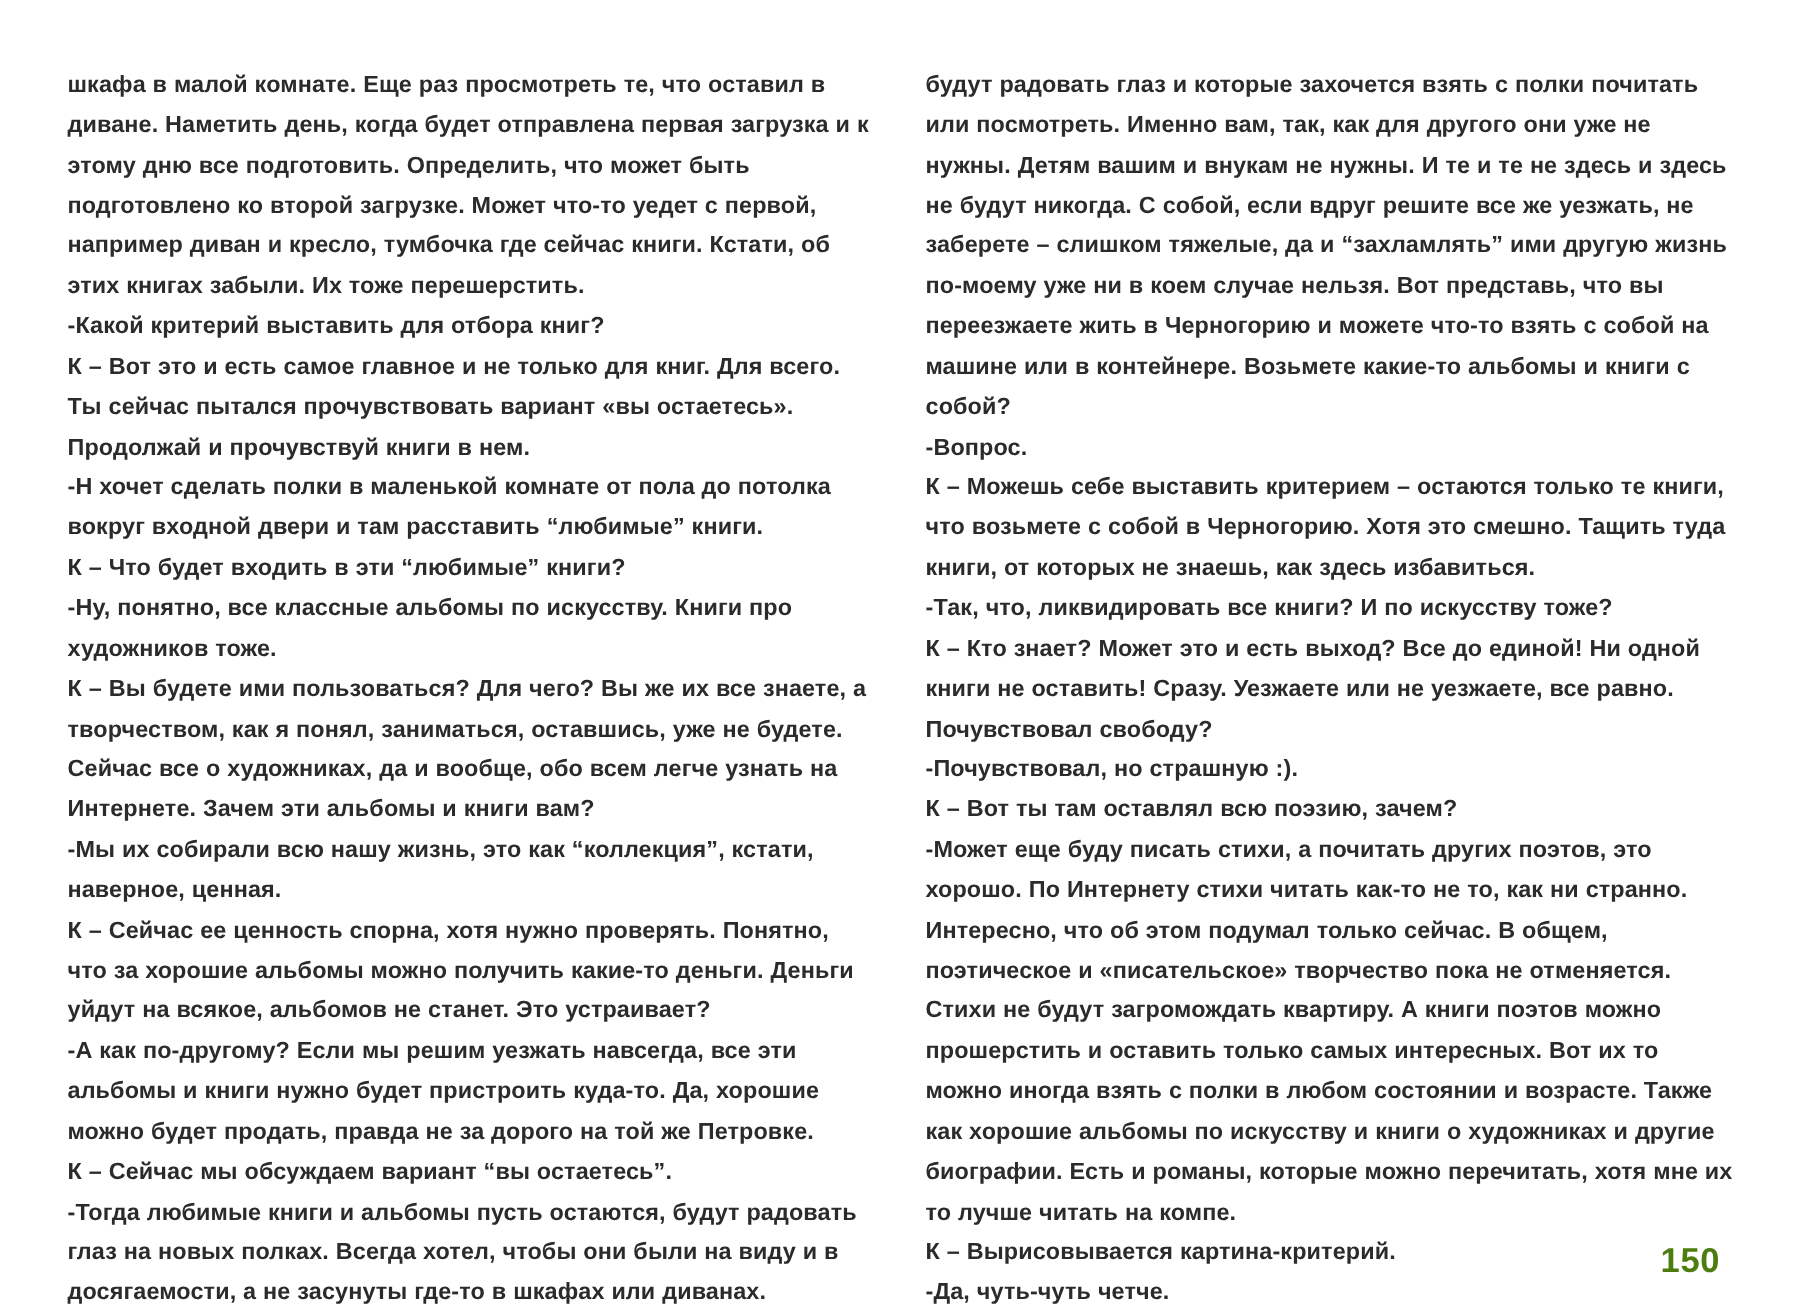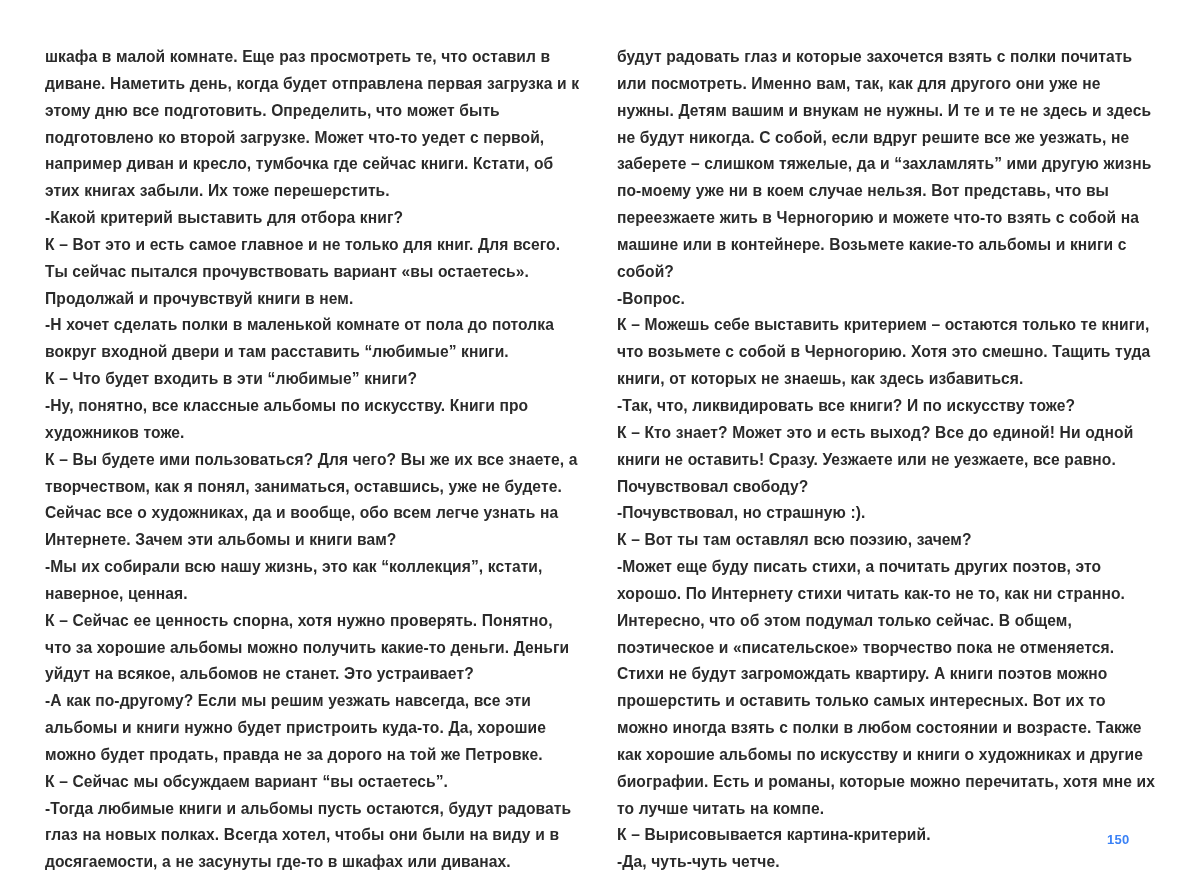--- a/index.html
+++ b/index.html
@@ -46,23 +46,23 @@
     text-align: left;
     letter-spacing: 0.005em;
     word-spacing: 0.01em;
     white-space: pre-wrap;
   }
 
   .page-number {
     position: absolute;
     left: 1107px;
     top: 829px;
-    font-size: 13px;
+    font-size: 23px;
     line-height: 22px;
-    color: #3b82f6;
+    color: #4d7c0f;
     font-family: "Liberation Sans", sans-serif;
     letter-spacing: 0.02em;
   }
 </style>
 </head>
 <body>
 
 <div class="page">
 
   <div class="columns">

